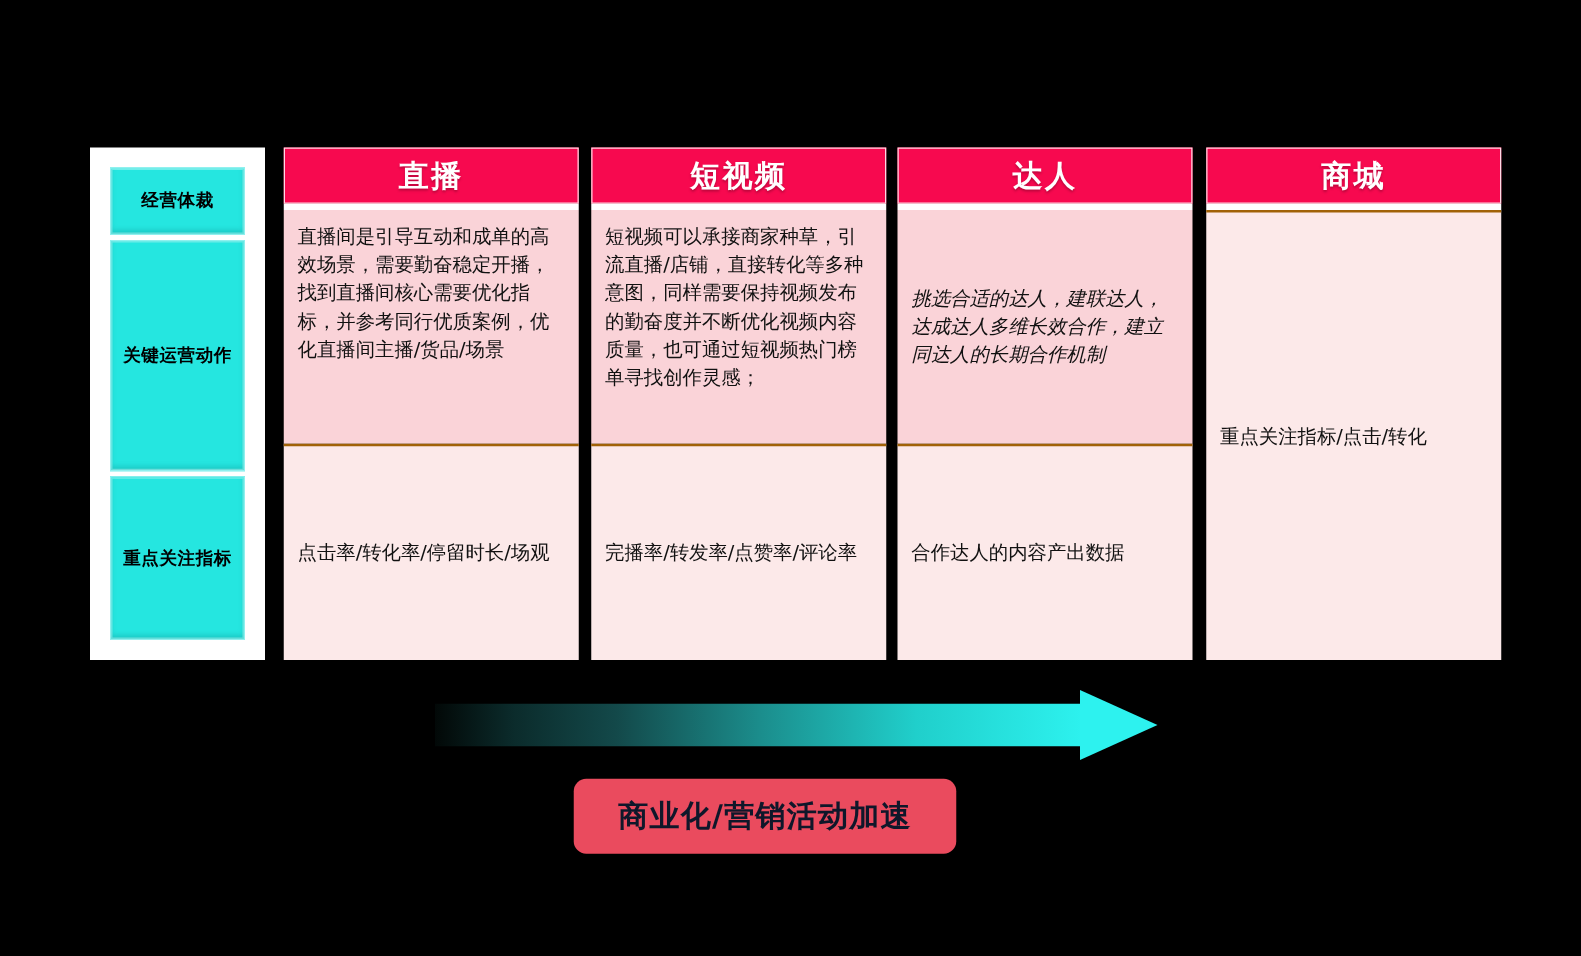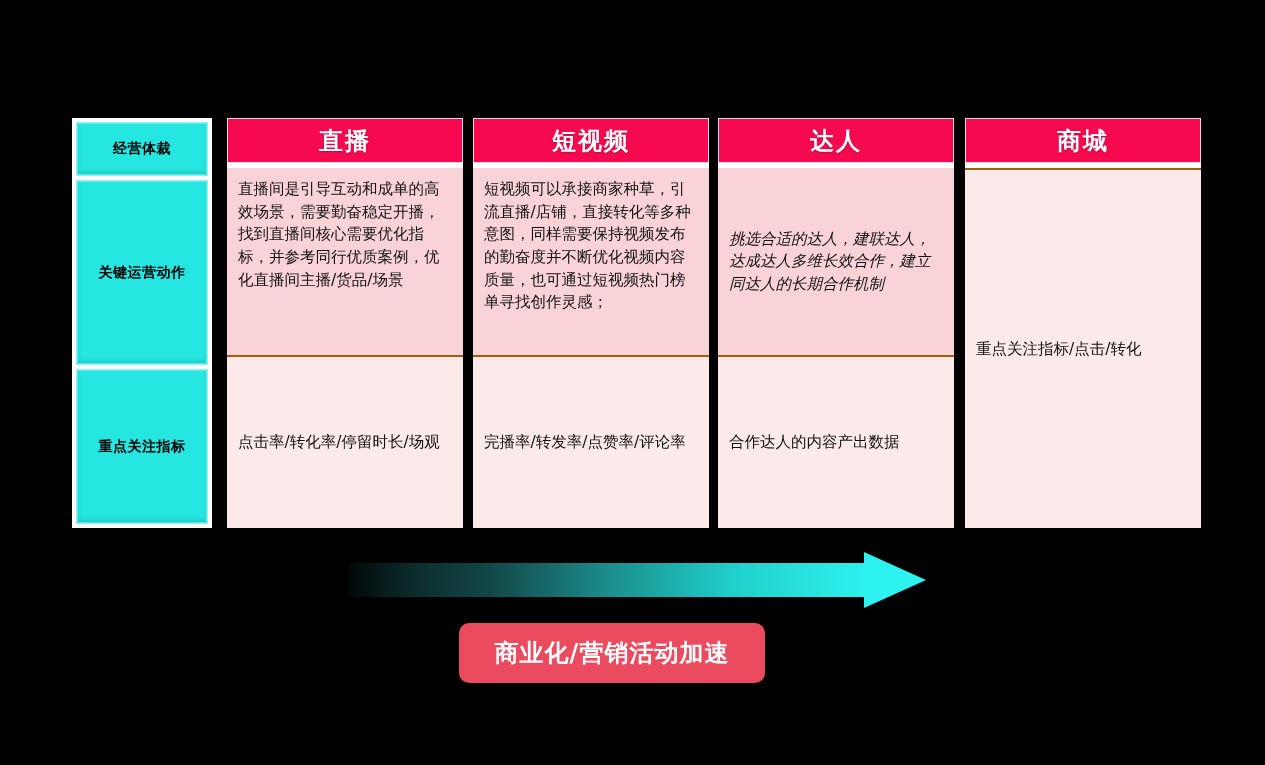--- a/index.html
+++ b/index.html
@@ -25,21 +25,21 @@
 
   
   .label-col {
     position: absolute;
     left: 72px;
     top: 118px;
     width: 140px;
     height: 410px;
     background: #ffffff;
     box-sizing: border-box;
-    padding: 4px;
+    padding: 16px;
     display: flex;
     flex-direction: column;
     gap: 4px;
   }
   .label-box {
     background: #25e6e0;
     border: 1px solid #8ff0ee;
     box-shadow: inset 0 0 0 1px rgba(255,255,255,0.35),
                 inset 0 -3px 4px rgba(0,120,120,0.25);
     display: flex;
@@ -153,21 +153,21 @@
     position: absolute;
     left: 459px;
     top: 623px;
     width: 306px;
     height: 60px;
     background: #ea4b5e;
     border-radius: 10px;
     display: flex;
     align-items: center;
     justify-content: center;
-    color: #ffffff;
+    color: #0f172a;
     font-size: 24px;
     font-weight: bold;
     letter-spacing: 1px;
   }
 </style>
 </head>
 <body>
 
 <div class="stage">
 

